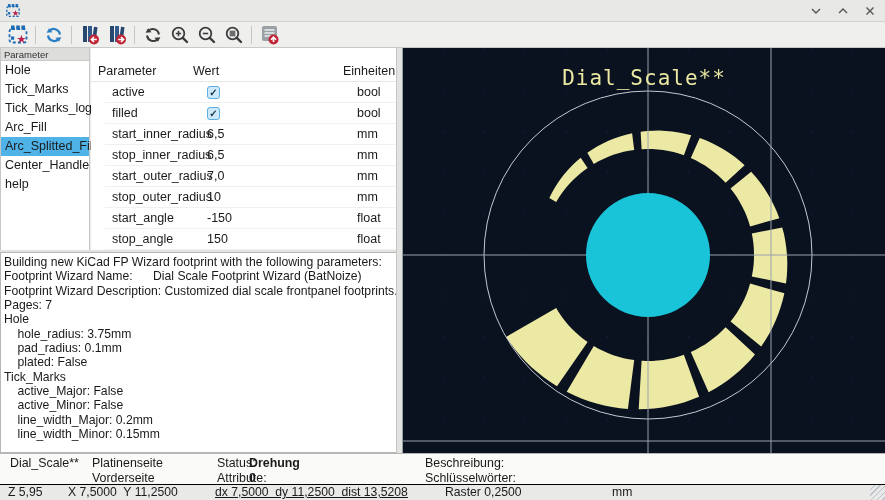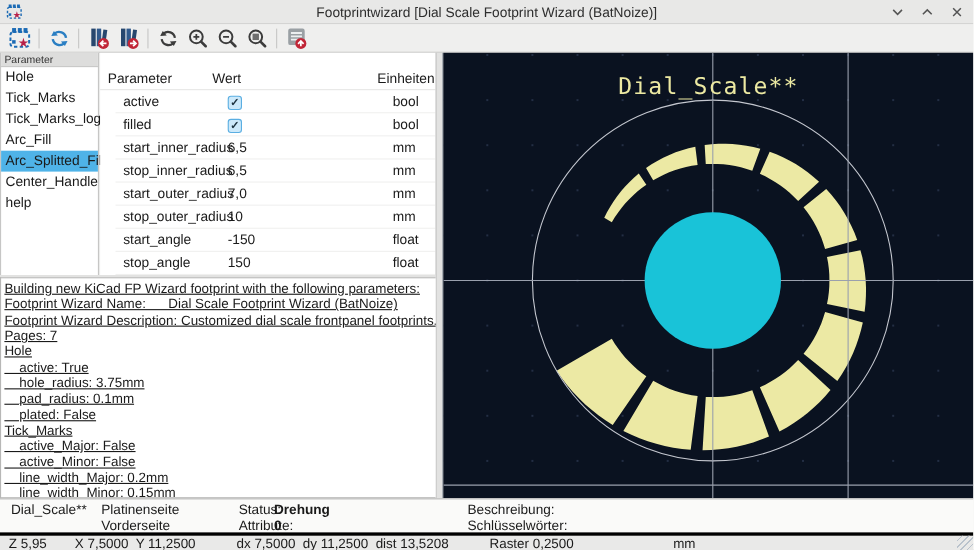--- a/index.html
+++ b/index.html
@@ -43,59 +43,58 @@
 
   
   .sash-v{position:absolute;left:396px;top:48px;width:7px;height:405px;background:#e2e2e1;
           border-left:1px solid #c6c6c5;border-right:1px solid #9aa0a8;}
   .sash-h{position:absolute;left:0;top:250px;width:396px;height:2px;background:#e2e2e1;}
 
   
   .messages{position:absolute;left:0;top:252px;width:396px;height:201px;background:#fff;
             border:1px solid #b7b7b6;border-right:none;overflow:hidden;
             font-size:12.2px;line-height:14.35px;padding:2px 0 0 3px;}
-  .msg-line{white-space:pre;text-decoration:underline;}
+  .msg-line{white-space:pre;}
 
   
   .canvas{position:absolute;left:403px;top:48px;width:482px;height:405px;background:#0a1220;
           background-image:radial-gradient(circle, #232e44 0 0.8px, transparent 0.9px);
           background-size:41px 41px;background-position:19.5px 22.5px;overflow:hidden;}
   .canvas svg{position:absolute;left:0;top:0;}
   .canvas-label{position:absolute;left:0;top:18px;width:482px;text-align:center;
                 font-family:"DejaVu Sans Mono",monospace;font-size:21px;letter-spacing:1px;
                 color:#ece9a2;}
 
   
   .status{position:absolute;left:0;top:453px;width:885px;height:31px;background:#fafaf9;
           border-top:1px solid #b5b5b4;font-size:12.4px;line-height:15px;}
   .status-field{position:absolute;top:2px;white-space:pre;}
   .sf0{left:10px;} .sf1{left:92px;} .sf2{left:177px;margin-left:40px;} .sf3{left:249px;font-weight:bold;} .sf4{left:315px;} .sf5{left:425px;}
 
   .coords{position:absolute;left:0;top:484px;width:885px;height:16px;background:#e9e9e8;
-          border-top:3px solid #000000;font-size:12.2px;line-height:15px;}
+          border-top:1px solid #000000;font-size:12.2px;line-height:15px;}
   .coords span{position:absolute;top:0;white-space:pre;}
-  .cz{left:8px;} .cxy{left:68px;} .cd{left:215px;} .cg{left:445px;} .cu{left:612px;}
+  .cz{left:8px;} .cxy{left:68px;} .cd{left:215px;text-decoration:underline;} .cg{left:445px;} .cu{left:612px;}
   .grip{position:absolute;right:0;top:1px;width:15px;height:15px;
         background:repeating-linear-gradient(135deg, transparent 0 3px, #b9c2cc 3px 4px);}
 </style>
 </head>
 <body>
 
 <div class="app">
 
   <div class="titlebar">
     <svg class="app-icon" viewBox="0 0 22 22">
       <rect x="2.5" y="5" width="17" height="13.5" rx="2.5" fill="none" stroke="#1c6bb5" stroke-width="1.8" stroke-dasharray="3 2.2"></rect>
       <rect x="4" y="1.5" width="3.6" height="4.2" fill="#1c6bb5"></rect>
         <rect x="9.2" y="1.5" width="3.6" height="4.2" fill="#1c6bb5"></rect>
         <rect x="14.4" y="1.5" width="3.6" height="4.2" fill="#1c6bb5"></rect>
       <rect x="4" y="12.5" width="3.2" height="3.2" fill="#1c6bb5"></rect>
       <text x="9.2" y="18.5" font-size="11.5" fill="#b82049">★</text>
     </svg>
-    <div class="title">Footprintwizard [Dial Scale Footprint Wizard (BatNoize)]</div>
     <div class="win-controls">
       <span class="win-btn">
         <svg viewBox="0 0 12 12" width="12" height="12">
             <path d="M2 4 L6 8 L10 4" fill="none" stroke="#555" stroke-width="1.4"></path>
           </svg>
         </span>
       <span class="win-btn">
         <svg viewBox="0 0 12 12" width="12" height="12">
             <path d="M2 8 L6 4 L10 8" fill="none" stroke="#555" stroke-width="1.4"></path>
           </svg>
@@ -253,21 +252,20 @@
 
   <div class="sash-v"></div>
   <div class="sash-h"></div>
 
   <div class="messages">
       <div class="msg-line">Building new KiCad FP Wizard footprint with the following parameters:</div>
       <div class="msg-line">Footprint Wizard Name:      Dial Scale Footprint Wizard (BatNoize)</div>
       <div class="msg-line">Footprint Wizard Description: Customized dial scale frontpanel footprints.</div>
       <div class="msg-line">Pages: 7</div>
       <div class="msg-line">Hole</div>
-      <div class="msg-line">    active: True</div>
       <div class="msg-line">    hole_radius: 3.75mm</div>
       <div class="msg-line">    pad_radius: 0.1mm</div>
       <div class="msg-line">    plated: False</div>
       <div class="msg-line">Tick_Marks</div>
       <div class="msg-line">    active_Major: False</div>
       <div class="msg-line">    active_Minor: False</div>
       <div class="msg-line">    line_width_Major: 0.2mm</div>
       <div class="msg-line">    line_width_Minor: 0.15mm</div>
     </div>
 

